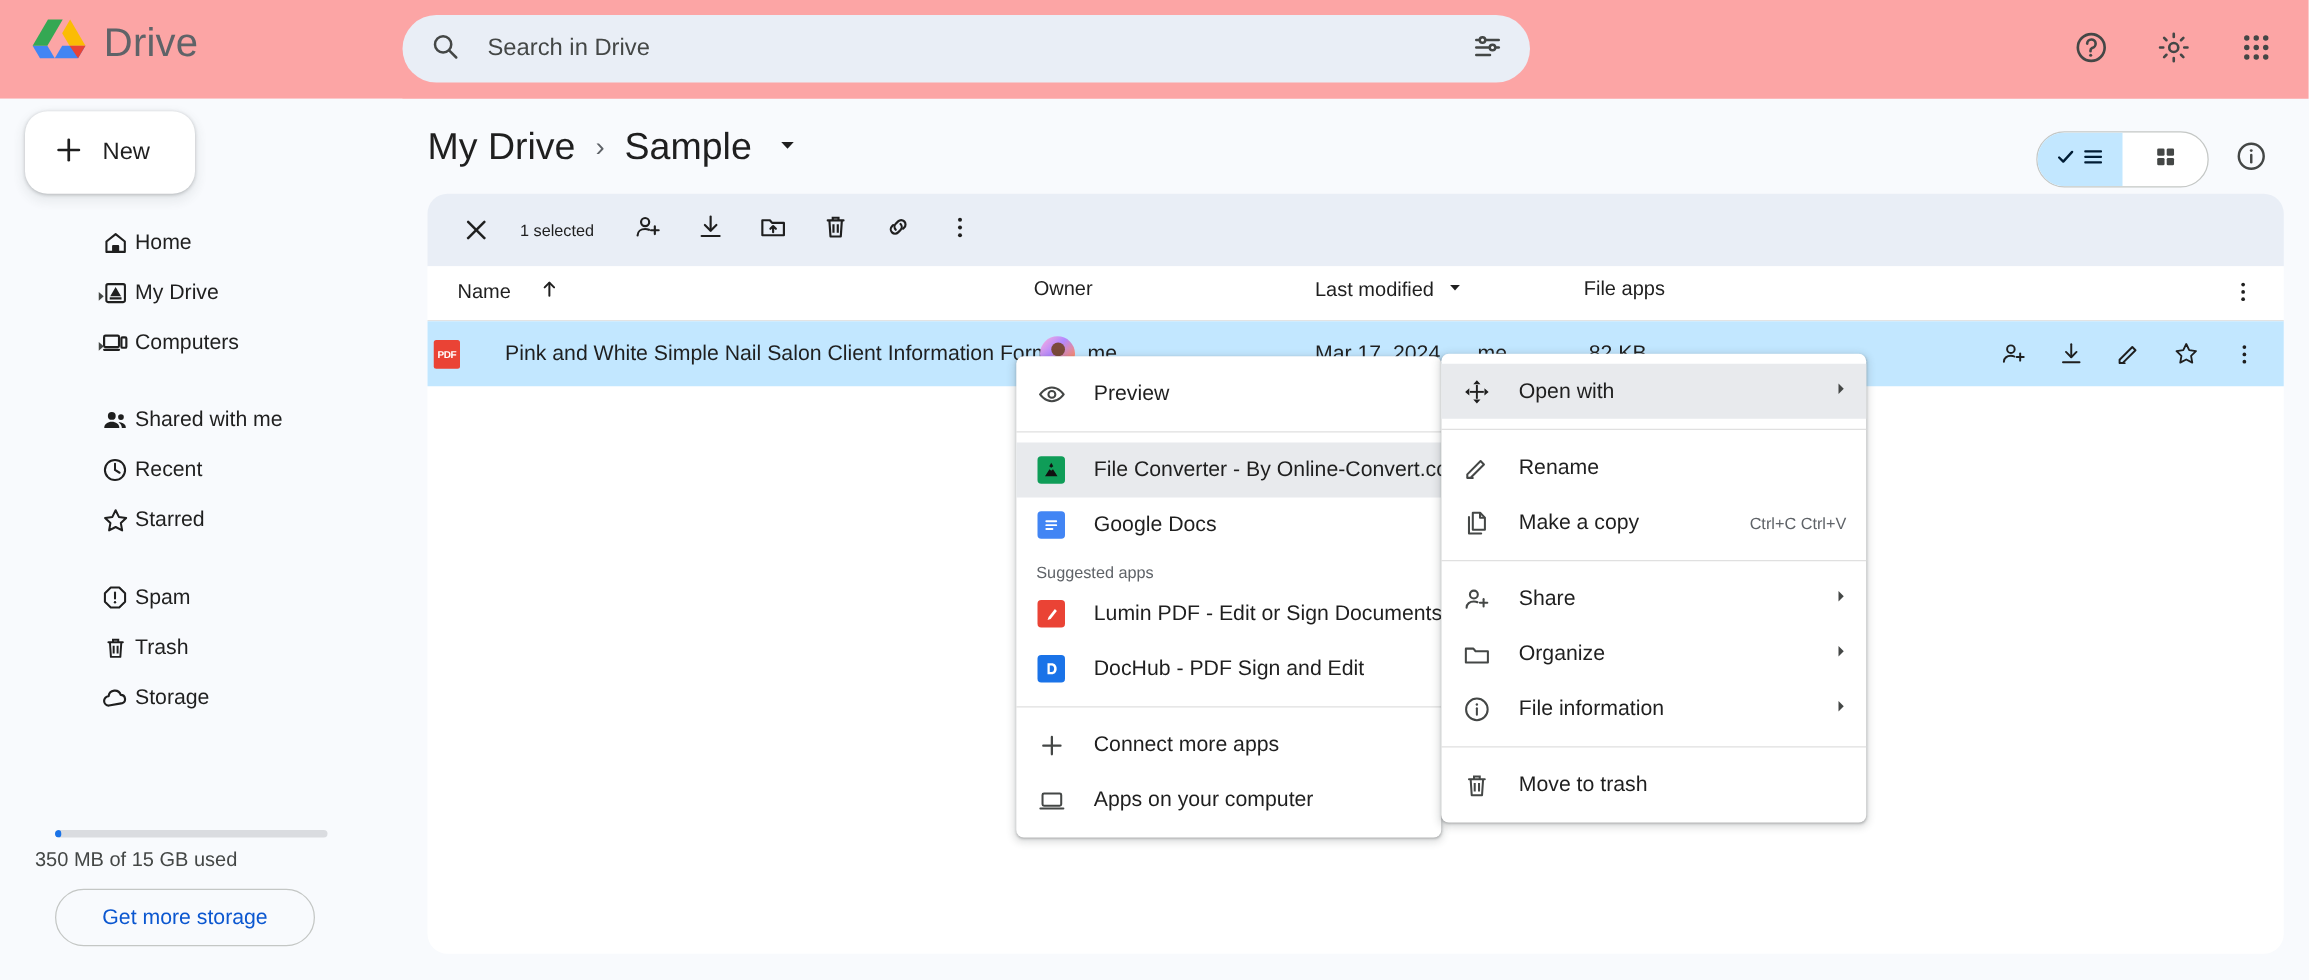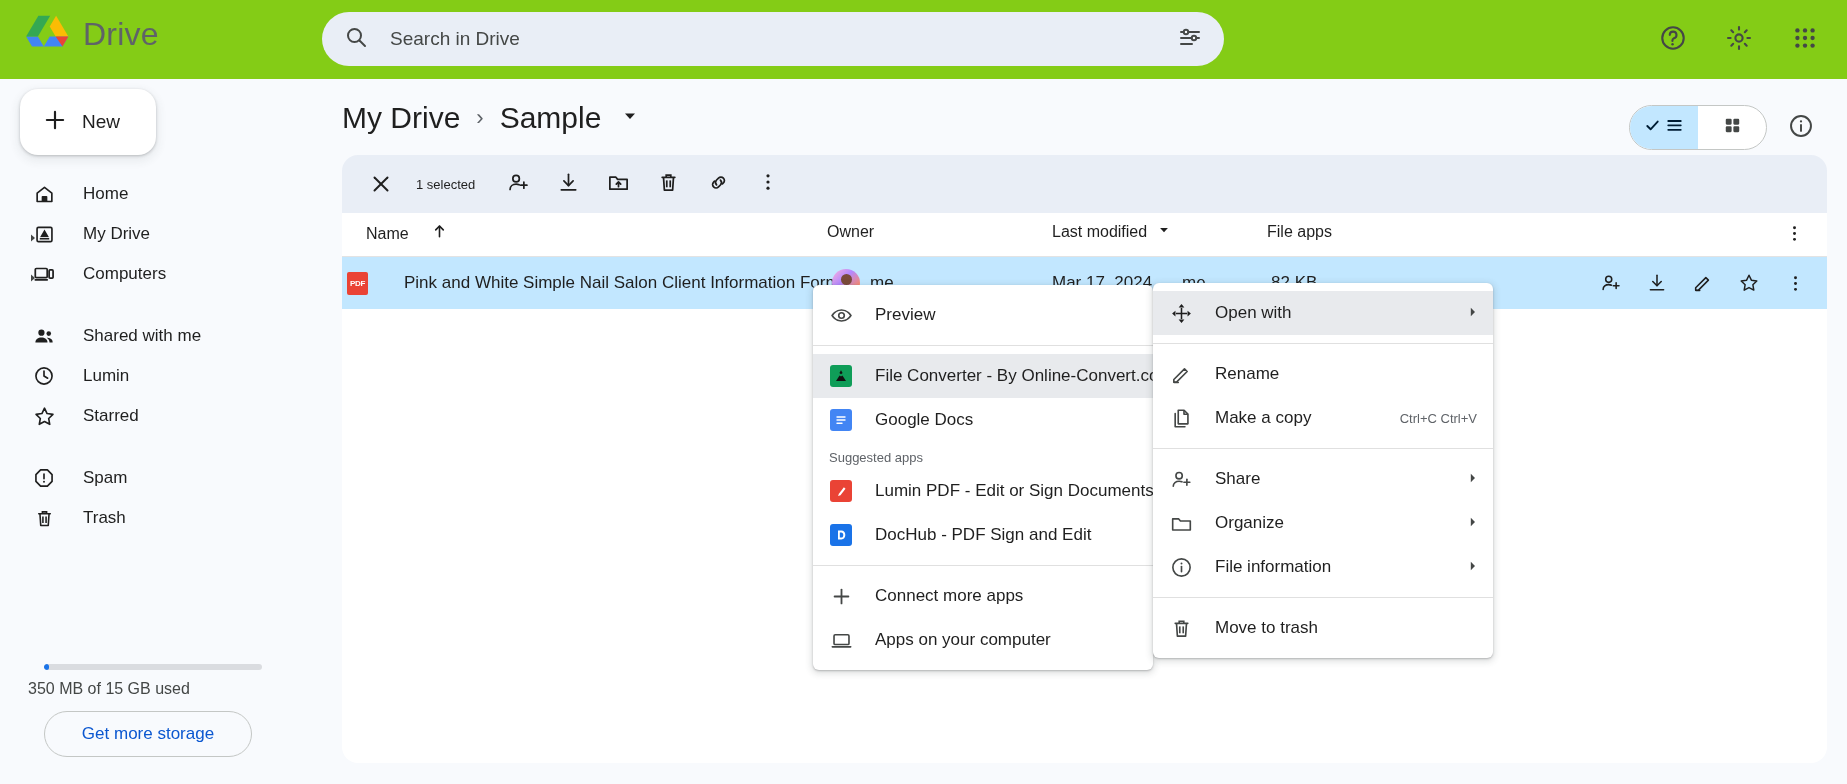--- a/index.html
+++ b/index.html
@@ -6,21 +6,21 @@
   html, body {
     width: 1847px; height: 784px;
     font-family: "Liberation Sans", sans-serif;
     background: #f8fafd;
     overflow: hidden;
     color: #1f1f1f;
   }
   .app { position: relative; width: 1847px; height: 784px; }
 
   
-  .topbar { position:absolute; top:0; left:0; width:1847px; height:79px; background:#84cc16; }
+  .topbar { position:absolute; top:0; left:0; width:1847px; height:79px; background:#fca5a5; }
   .brand { position:absolute; left:25px; top:12px; display:flex; align-items:center; gap:14px; }
   .brand-title { font-size:32px; color:#5f6368; letter-spacing:.2px; }
 
   .search-wrap {
     position:absolute; left:322px; top:12px; width:902px; height:54px;
     background:#e9eef6; border-radius:30px; display:flex; align-items:center; padding:0 22px;
   }
   .search-input {
     flex:1; border:none; outline:none; background:transparent;
     font-family:"Liberation Sans", sans-serif; font-size:19px; color:#444746; padding-left:22px;
@@ -34,22 +34,22 @@
   .new-btn {
     position:absolute; left:20px; top:10px; width:136px; height:66px;
     background:#fff; border-radius:18px; display:flex; align-items:center; gap:14px;
     padding-left:22px; box-shadow:0 1px 3px rgba(60,64,67,.3),0 4px 8px 3px rgba(60,64,67,.07);
     cursor:pointer;
   }
   .new-btn-label { font-size:19px; color:#1f1f1f; }
 
   .nav { position:absolute; left:0; top:95px; width:322px; }
   .nav-item {
-    display:flex; align-items:center; height:40px; padding-left:24px; gap:27px;
-    border-radius:0 20px 20px 0; cursor:pointer; position:relative;
+    display:flex; align-items:center; height:40px; padding-left:24px; gap:4px;
+    border-radius:0 20px 20px 0; cursor:pointer; position:relative;margin-left:48px;
   }
   .nav-label { font-size:17px; color:#1f1f1f; }
   .nav-caret { position:absolute; left:28px; width:10px; height:10px; }
   .nav-ico { width:24px; height:24px; display:flex; align-items:center; justify-content:center; margin-left:8px; }
   .nav-item.has-caret .nav-ico { margin-left:8px; }
   .nav-gap { height:22px; }
 
   .storage-block { position:absolute; left:0; top:0; width:322px; }
   .storage-bar {
     position:absolute; left:44px; top:585px; width:218px; height:6px;
@@ -284,21 +284,21 @@
         <span class="nav-label">Shared with me</span>
       </div>
 
       <div class="nav-item">
         <span class="nav-ico">
           <svg width="22" height="22" viewBox="0 0 24 24" fill="none" stroke="#1f1f1f" stroke-width="1.8">
             <circle cx="12" cy="12" r="8.8"></circle>
               <path d="M12 6.6V12l4 2.4" stroke-linecap="round"></path>
           </svg>
         </span>
-        <span class="nav-label">Lumin</span>
+        <span class="nav-label">Recent</span>
       </div>
 
       <div class="nav-item">
         <span class="nav-ico">
           <svg width="23" height="23" viewBox="0 0 24 24" fill="none" stroke="#1f1f1f" stroke-width="1.7" stroke-linejoin="round">
             <path d="M12 3.3l2.7 5.6 6.1.85-4.45 4.3 1.1 6.1L12 17.3l-5.45 2.85 1.1-6.1L3.2 9.75l6.1-.85z"></path>
           </svg>
         </span>
         <span class="nav-label">Starred</span>
       </div>
@@ -321,20 +321,28 @@
           <svg width="21" height="21" viewBox="0 0 24 24" fill="none" stroke="#1f1f1f" stroke-width="1.8">
             <path d="M5.4 6.6h13.2M9.6 6.6V4.4h4.8v2.2" stroke-linecap="round"></path>
             <path d="M6.8 6.6 7.7 20h8.6l.9-13.4" stroke-linejoin="round"></path>
             <line x1="10.2" y1="9.8" x2="10.2" y2="17"></line>
               <line x1="13.8" y1="9.8" x2="13.8" y2="17"></line>
           </svg>
         </span>
         <span class="nav-label">Trash</span>
       </div>
 
+      <div class="nav-item">
+        <span class="nav-ico">
+          <svg width="23" height="23" viewBox="0 0 24 24" fill="none" stroke="#1f1f1f" stroke-width="1.8" stroke-linejoin="round">
+            <path d="M6.4 18.2a3.9 3.9 0 0 1-.25-7.8 5.2 5.2 0 0 1 10.1-1.1 3.6 3.6 0 0 1 1.2 7 3.9 3.9 0 0 1-.85.1z"></path>
+          </svg>
+        </span>
+        <span class="nav-label">Storage</span>
+      </div>
     </div>
 
     <div class="storage-block">
       <div class="storage-bar">
         <div class="storage-fill" id="storage-fill" style="width: 2.3%; background: rgb(26, 115, 232);"></div>
       </div>
       <div class="storage-text">350 MB of 15 GB used</div>
       <div class="get-storage">Get more storage</div>
     </div>
   </div>

